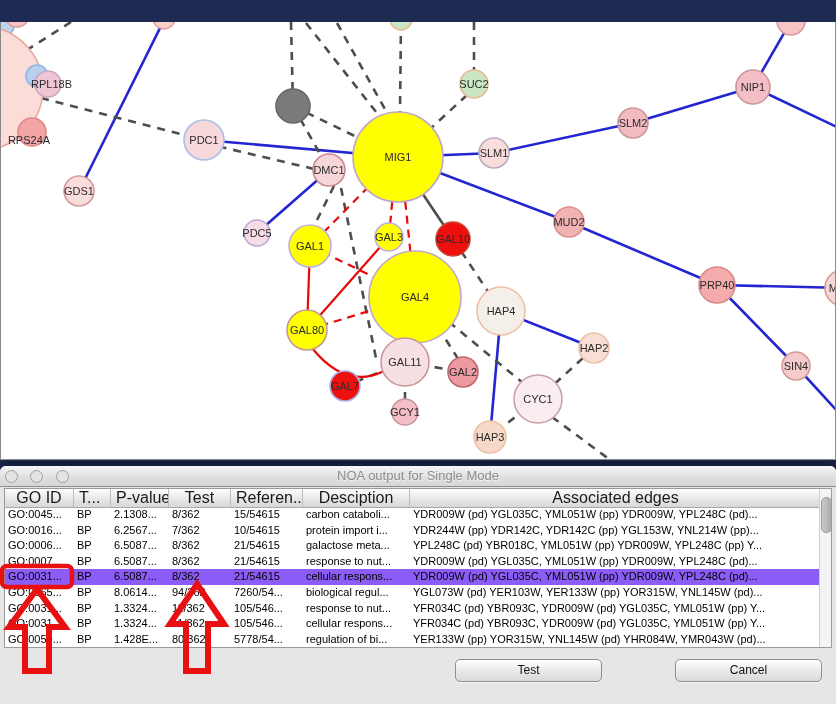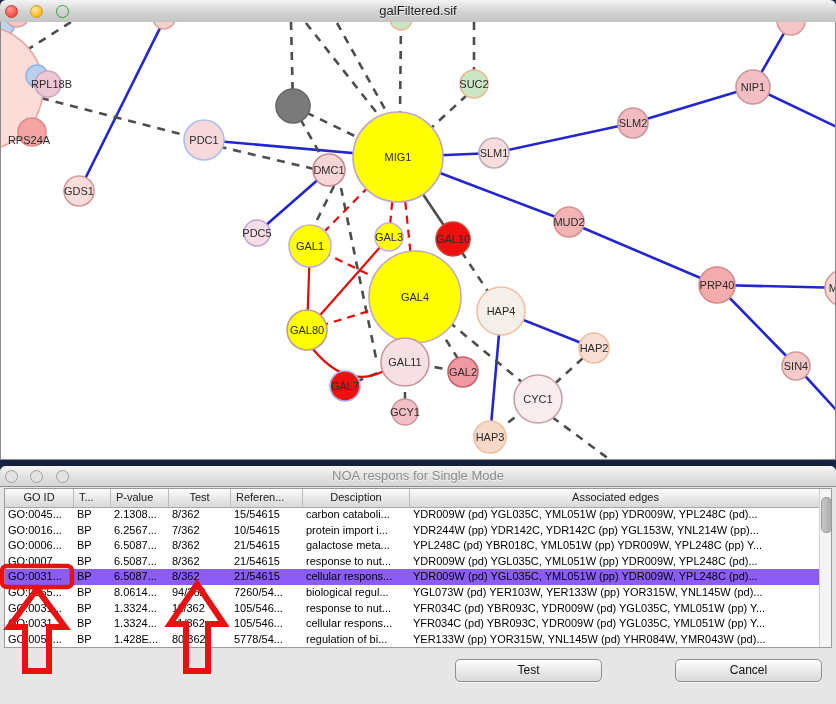--- a/index.html
+++ b/index.html
@@ -52,21 +52,21 @@
   #noa-table{
     position:absolute;left:4px;top:22px;width:828px;height:160px;
     background:#ffffff;border:1px solid #9a9a9a;box-sizing:border-box;overflow:hidden;
   }
   #table-header{
     position:absolute;left:0;top:0;right:12px;height:18px;
     background:linear-gradient(#fdfdfd,#e2e2e2 70%,#d8d8d8);
     border-bottom:1px solid #a9a9a9;white-space:nowrap;
   }
   .hcell{
-    display:inline-block;height:18px;line-height:17px;font-size:11px;color:#1a1a1a;
+    display:inline-block;height:18px;line-height:17px;font-size:16px;color:#1a1a1a;
     border-right:1px solid #bdbdbd;box-sizing:border-box;overflow:hidden;vertical-align:top;
   }
   .hcell:last-child{border-right:none;}
   #table-body{position:absolute;left:0;top:18px;right:12px;bottom:0;}
   .trow{white-space:nowrap;height:15.6px;}
   .trow.selected{background:#8b5cf6;}
   .tcell{
     display:inline-block;height:15.6px;line-height:15.4px;font-size:11px;color:#000;
     padding-left:3px;box-sizing:border-box;overflow:hidden;vertical-align:top;
   }
@@ -87,28 +87,20 @@
   #cancel-btn{left:675px;top:193px;}
 
   
   #annot-svg{position:absolute;left:0;top:0;pointer-events:none;z-index:50;}
   .annot{stroke:#e81010;fill:none;}
 </style>
 </head>
 <body>
 
 <div class="window" id="graph-window">
-  <div class="titlebar">
-    <div class="lights">
-      <span class="light red"></span>
-      <span class="light yellow"></span>
-      <span class="light green"></span>
-    </div>
-    <div class="title">galFiltered.sif</div>
-  </div>
   <div id="graph-canvas">
     <svg id="graph-svg" width="834" height="437">
       <g transform="translate(0,-22)" id="graph-root">
           <line x1="163" y1="20" x2="78" y2="191" class="e-blue"></line>
           <line x1="203" y1="140" x2="397" y2="157" class="e-blue"></line>
           <line x1="256" y1="233" x2="328" y2="170" class="e-blue"></line>
           <line x1="397" y1="157" x2="493" y2="153" class="e-blue"></line>
           <line x1="493" y1="153" x2="632" y2="123" class="e-blue"></line>
           <line x1="632" y1="123" x2="752" y2="87" class="e-blue"></line>
           <line x1="752" y1="87" x2="790" y2="21" class="e-blue"></line>
@@ -223,21 +215,21 @@
   </div>
 </div>
 
 <div class="window" id="table-window">
   <div class="titlebar inactive">
     <div class="lights">
       <span class="light ghost"></span>
       <span class="light ghost"></span>
       <span class="light ghost"></span>
     </div>
-    <div class="title">NOA respons for Single Mode</div>
+    <div class="title">NOA output for Single Mode</div>
   </div>
 
   <div id="noa-table">
     <div id="table-header"><div class="hcell" style="width: 69px; text-align: center;">GO ID</div><div class="hcell" style="width: 37px; text-align: left; padding-left: 5px;">T...</div><div class="hcell" style="width: 58px; text-align: left; padding-left: 5px;">P-value</div><div class="hcell" style="width: 62px; text-align: center;">Test</div><div class="hcell" style="width: 72px; text-align: left; padding-left: 5px;">Referen...</div><div class="hcell" style="width: 107px; text-align: center;">Desciption</div><div class="hcell" style="width: 411px; text-align: center;">Associated edges</div></div>
     <div id="table-body">
         <div class="trow"><div class="tcell" style="width: 69px;">GO:0045...</div><div class="tcell" style="width: 37px;">BP</div><div class="tcell" style="width: 58px;">2.1308...</div><div class="tcell" style="width: 62px;">8/362</div><div class="tcell" style="width: 72px;">15/54615</div><div class="tcell" style="width: 107px;">carbon cataboli...</div><div class="tcell" style="width: 411px;">YDR009W (pd) YGL035C, YML051W (pp) YDR009W, YPL248C (pd)...</div></div>
         <div class="trow"><div class="tcell" style="width: 69px;">GO:0016...</div><div class="tcell" style="width: 37px;">BP</div><div class="tcell" style="width: 58px;">6.2567...</div><div class="tcell" style="width: 62px;">7/362</div><div class="tcell" style="width: 72px;">10/54615</div><div class="tcell" style="width: 107px;">protein import i...</div><div class="tcell" style="width: 411px;">YDR244W (pp) YDR142C, YDR142C (pp) YGL153W, YNL214W (pp)...</div></div>
         <div class="trow"><div class="tcell" style="width: 69px;">GO:0006...</div><div class="tcell" style="width: 37px;">BP</div><div class="tcell" style="width: 58px;">6.5087...</div><div class="tcell" style="width: 62px;">8/362</div><div class="tcell" style="width: 72px;">21/54615</div><div class="tcell" style="width: 107px;">galactose meta...</div><div class="tcell" style="width: 411px;">YPL248C (pd) YBR018C, YML051W (pp) YDR009W, YPL248C (pp) Y...</div></div>
         <div class="trow"><div class="tcell" style="width: 69px;">GO:0007...</div><div class="tcell" style="width: 37px;">BP</div><div class="tcell" style="width: 58px;">6.5087...</div><div class="tcell" style="width: 62px;">8/362</div><div class="tcell" style="width: 72px;">21/54615</div><div class="tcell" style="width: 107px;">response to nut...</div><div class="tcell" style="width: 411px;">YDR009W (pd) YGL035C, YML051W (pp) YDR009W, YPL248C (pd)...</div></div>
         <div class="trow selected"><div class="tcell" style="width: 69px;">GO:0031...</div><div class="tcell" style="width: 37px;">BP</div><div class="tcell" style="width: 58px;">6.5087...</div><div class="tcell" style="width: 62px;">8/362</div><div class="tcell" style="width: 72px;">21/54615</div><div class="tcell" style="width: 107px;">cellular respons...</div><div class="tcell" style="width: 411px;">YDR009W (pd) YGL035C, YML051W (pp) YDR009W, YPL248C (pd)...</div></div>

